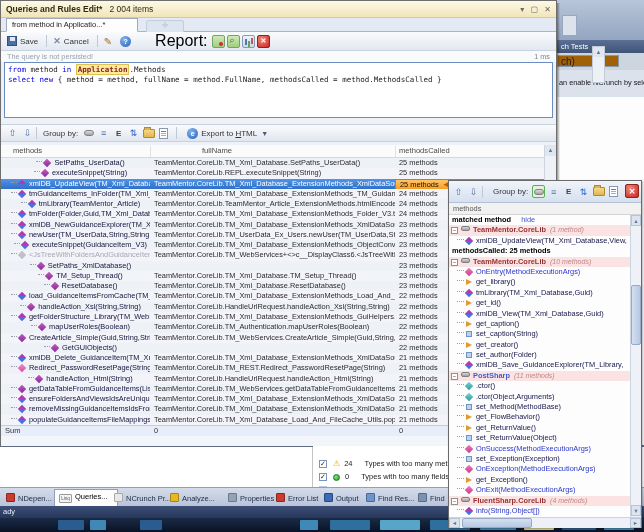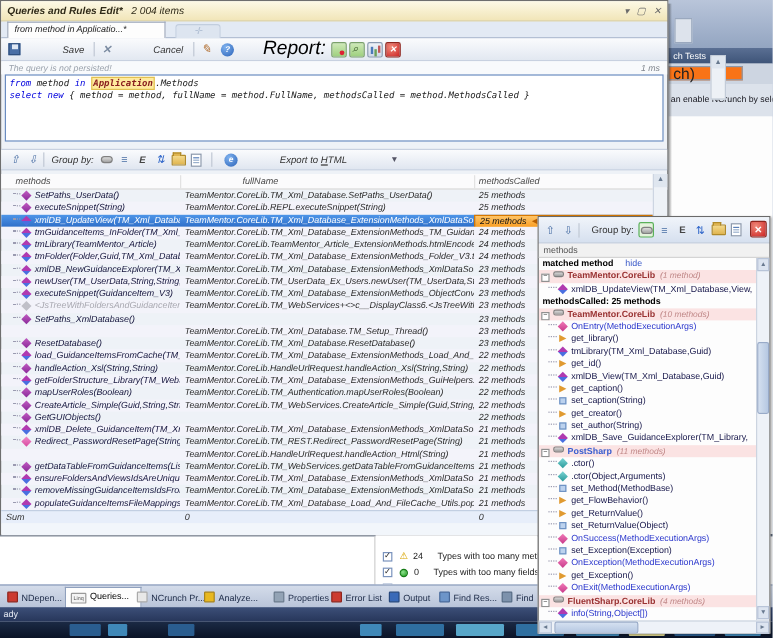--- a/index.html
+++ b/index.html
@@ -6,22 +6,22 @@
   #stage{position:relative;width:644px;height:532px;overflow:hidden;
          font-family:"Liberation Sans",sans-serif;background:#c7d2e4;}
   .abs{position:absolute;}
   
   #strip{left:557px;top:0;width:87px;height:532px;background:#e9edf3;}
   #strip-top{left:0;top:0;width:87px;height:40px;background:linear-gradient(#b9c5da,#93a5c1);}
   #strip-btn{left:5px;top:15px;width:13px;height:19px;background:#dde3ec;border:1px solid #9aa8be;}
   #nc-title{left:0;top:40px;width:87px;height:13px;background:linear-gradient(#5a6f93,#3e5478);
             color:#fff;font-size:7.5px;line-height:13px;padding-left:4px;box-sizing:border-box;}
   #nc-combo-row{left:0;top:53px;width:87px;height:17px;background:#cdd5e1;}
-  #nc-combo{left:0;top:2px;width:62px;height:12px;background:#f97316;border:1px solid #8a98ac;
-            font-size:13px;line-height:11px;padding-left:3px;box-sizing:border-box;color:#222;}
+  #nc-combo{left:0;top:2px;width:62px;height:12px;background:#a16207;border:1px solid #8a98ac;
+            font-size:10px;line-height:11px;padding-left:3px;box-sizing:border-box;color:#222;}
   #nc-note{left:0;top:70px;width:87px;height:27px;background:#dce2eb;color:#15151d;
            font-size:7.3px;line-height:26px;padding-left:2px;box-sizing:border-box;white-space:nowrap;overflow:hidden;}
   #nc-white{left:0;top:97px;width:87px;height:435px;background:#fdfdfd;}
   #nc-scroll{left:35px;top:46px;width:11px;height:35px;background:#edf1f6;border:1px solid #c2cbd8;}
   #nc-scroll .up{display:block;width:100%;height:10px;background:#dfe6ef;color:#68798f;font-size:6px;
                  text-align:center;line-height:10px;}
   
   #bwin{left:0;top:445px;width:644px;height:42px;background:#fff;border-top:2px solid #5f6b7d;box-sizing:border-box;}
   .cb{display:inline-block;width:8px;height:8px;border:1px solid #7a93bd;background:#fff;box-sizing:border-box;
       font-size:7px;line-height:6px;text-align:center;color:#2a2a2a;vertical-align:middle;}
@@ -45,37 +45,37 @@
   .ticn.properties{background:#93a3b5;border:1px solid #6a7a8c;box-sizing:border-box;}
   .ticn.output{background:#3a6ab8;border:1px solid #26487e;box-sizing:border-box;}
   .ticn.findres{background:#6d95c9;border:1px solid #46689a;box-sizing:border-box;}
   .ticn.find{background:#7d92ac;border:1px solid #56импort;border:1px solid #566b84;box-sizing:border-box;}
   
   #statusbar{left:0;top:506px;width:644px;height:12px;background:linear-gradient(#3c4f78,#27365a);
              color:#e8ecf5;font-size:7.5px;line-height:12px;padding-left:3px;box-sizing:border-box;}
   #taskbar{left:0;top:518px;width:644px;height:14px;background:linear-gradient(#1b2a45,#0a1326);}
   .seg{position:absolute;top:2px;height:10px;border-radius:1px;}
   
-  #mwin{left:0;top:0;width:557px;height:446px;background:#eef2f7;border:1px solid #6e6e6e;box-sizing:border-box;font-style:italic;}
+  #mwin{left:0;top:0;width:557px;height:446px;background:#eef2f7;border:1px solid #6e6e6e;box-sizing:border-box;}
   #mshadow{left:557px;top:3px;width:3px;height:443px;background:linear-gradient(90deg,rgba(20,20,20,.45),rgba(20,20,20,0));}
   #titlebar{left:0;top:0;width:555px;height:17px;background:linear-gradient(#fdf9e6,#f1e5b8);
             border-bottom:1px solid #d8c98e;box-sizing:border-box;font-size:8.5px;line-height:16px;color:#2f2a18;
             padding-left:5px;white-space:nowrap;}
   #titlebar b{font-weight:bold;}
   #titlebar .items{margin-left:7px;font-weight:normal;}
   #winbtns{right:3px;top:1px;font-size:8px;color:#6a6a6a;letter-spacing:2px;}
   #tabstrip{left:0;top:17px;width:555px;height:14px;background:#e3eaf4;border-bottom:1px solid #a8b6cc;box-sizing:border-box;}
   #qtab{left:5px;top:0;width:132px;height:14px;background:#fdfdfd;border:1px solid #a0aabc;border-bottom:1px solid #fdfdfd;
         box-sizing:border-box;font-size:7.5px;line-height:12px;padding-left:5px;color:#222;white-space:nowrap;}
   #ghost-tab{left:145px;top:2px;width:38px;height:12px;background:#dde5f0;border:1px solid #c2cede;
              border-bottom:none;border-radius:3px 3px 0 0;box-sizing:border-box;text-align:center;
              color:#b4c2d6;font-size:8px;line-height:10px;}
   #mtoolbar{left:0;top:31px;width:555px;height:19px;background:linear-gradient(#fafbfd,#e2e8f1);
             border-bottom:1px solid #c8d1e0;box-sizing:border-box;display:flex;align-items:center;padding-left:6px;}
-  .tbtn{display:flex;align-items:center;font-size:8px;color:#333;margin-right:8px;gap:32px;}
+  .tbtn{display:flex;align-items:center;font-size:8px;color:#333;margin-right:8px;}
   .tsep{width:1px;height:12px;background:#c0c8d4;margin:0 6px 0 0;}
   .savei{display:inline-block;width:10px;height:10px;background:#4a6fa5;border:1px solid #30507e;box-sizing:border-box;
          margin-right:3px;position:relative;}
   .savei:after{content:"";position:absolute;left:2px;top:0;width:5px;height:4px;background:#dfe8f4;}
   .canceli{color:#7a8aa0;font-weight:bold;font-size:9px;margin-right:3px;}
   .penci{color:#b06a2a;font-size:10px;margin-right:8px;}
   .helpi2{width:11px;height:11px;border-radius:50%;background:radial-gradient(circle at 35% 30%,#7fb2ef,#2a62b8);
           color:#fff;font-size:7px;line-height:11px;text-align:center;font-weight:bold;margin-right:10px;}
   .repi{width:13px;height:13px;border-radius:2px;margin-right:2px;box-sizing:border-box;border:1px solid #7aa06a;
         background:linear-gradient(#cfe9b8,#9ed07e);position:relative;}
@@ -114,21 +114,21 @@
   #grpbar .u{text-decoration:underline;}
   #grpbar .dd{margin-left:4px;color:#556;font-size:7px;}
   
   #thead{left:0;top:144px;width:555px;height:13px;background:#fbfbfc;border-bottom:1px solid #d8d8d8;
          box-sizing:border-box;font-size:7.6px;color:#4a4a4a;line-height:12px;}
   #thead span{position:absolute;top:0;}
   .colsep{position:absolute;top:145px;width:1px;height:11px;background:#e2e2e2;}
   #trows{left:0;top:157px;width:555px;height:267px;overflow:hidden;}
   .mrow{position:relative;height:10.27px;font-size:7.4px;line-height:10.27px;white-space:nowrap;color:#14143c;}
   .mrow.alt{background:#f3f3fa;}
-  .mrow .c1{position:absolute;left:0;top:0;width:149px;overflow:hidden;padding-left:10px;box-sizing:border-box;}
+  .mrow .c1{position:absolute;left:0;top:0;width:149px;overflow:hidden;padding-left:10px;box-sizing:border-box;text-align:center;}
   .mrow .c2{position:absolute;left:149px;top:0;width:245px;overflow:hidden;padding-left:4px;box-sizing:border-box;color:#2a2a2a;}
   .mrow .c3{position:absolute;left:394px;top:0;width:161px;overflow:hidden;padding-left:4px;box-sizing:border-box;color:#2a2a2a;}
   .mrow .dash{display:inline-block;width:6px;border-top:1px dotted #9a9ab0;vertical-align:3px;margin-right:2px;}
   .di{display:inline-block;width:6px;height:6px;transform:rotate(45deg);vertical-align:-1px;margin-right:4px;}
   .di.m{background:linear-gradient(135deg,#c05ac0,#8a2a9a);}
   .di.ext{background:linear-gradient(135deg,#b03ab0 55%,#4a6fe0 55%);}
   .di.pink{background:linear-gradient(135deg,#f08ac8,#d84aa0);}
   .di.gray{background:#c0c0c8;}
   .di.aspect{background:linear-gradient(135deg,#f07ab8,#c83a8a);}
   .di.ctor{background:linear-gradient(135deg,#7ad4d4,#2a9a9a);}
@@ -357,20 +357,21 @@
         <div class="mrow alt graytxt">
           <span class="c1"><span class="dash"></span><span class="di gray"></span><span>&lt;JsTreeWithFoldersAndGuidanceItem</span></span>
           <span class="c2">TeamMentor.CoreLib.TM_WebServices+&lt;&gt;c__DisplayClass6.&lt;JsTreeWithFol...</span>
           <span class="c3">23 methods</span>
         </div>
         <div class="mrow">
           <span class="c1"><span class="dash"></span><span class="di m"></span><span>SetPaths_XmlDatabase()</span></span>
           <span class="c3">23 methods</span>
         </div>
         <div class="mrow alt">
+          <span class="c1"><span class="dash"></span><span class="di m"></span><span>TM_Setup_Thread()</span></span>
           <span class="c2">TeamMentor.CoreLib.TM_Xml_Database.TM_Setup_Thread()</span>
           <span class="c3">23 methods</span>
         </div>
         <div class="mrow">
           <span class="c1"><span class="dash"></span><span class="di m"></span><span>ResetDatabase()</span></span>
           <span class="c2">TeamMentor.CoreLib.TM_Xml_Database.ResetDatabase()</span>
           <span class="c3">23 methods</span>
         </div>
         <div class="mrow alt">
           <span class="c1"><span class="dash"></span><span class="di ext"></span><span>load_GuidanceItemsFromCache(TM_X</span></span>
@@ -405,20 +406,21 @@
           <span class="c1"><span class="dash"></span><span class="di ext"></span><span>xmlDB_Delete_GuidanceItem(TM_Xml</span></span>
           <span class="c2">TeamMentor.CoreLib.TM_Xml_Database_ExtensionMethods_XmlDataSources_...</span>
           <span class="c3">21 methods</span>
         </div>
         <div class="mrow">
           <span class="c1"><span class="dash"></span><span class="di pink"></span><span>Redirect_PasswordResetPage(String)</span></span>
           <span class="c2">TeamMentor.CoreLib.TM_REST.Redirect_PasswordResetPage(String)</span>
           <span class="c3">21 methods</span>
         </div>
         <div class="mrow alt">
+          <span class="c1"><span class="dash"></span><span class="di m"></span><span>handleAction_Html(String)</span></span>
           <span class="c2">TeamMentor.CoreLib.HandleUrlRequest.handleAction_Html(String)</span>
           <span class="c3">21 methods</span>
         </div>
         <div class="mrow">
           <span class="c1"><span class="dash"></span><span class="di m"></span><span>getDataTableFromGuidanceItems(List</span></span>
           <span class="c2">TeamMentor.CoreLib.TM_WebServices.getDataTableFromGuidanceItems(List...</span>
           <span class="c3">21 methods</span>
         </div>
         <div class="mrow alt">
           <span class="c1"><span class="dash"></span><span class="di ext"></span><span>ensureFoldersAndViewsIdsAreUnique(</span></span>
@@ -475,21 +477,21 @@
         <div class="prow lab">methodsCalled: 25 methods</div>
         <div class="prow group"><span class="pexp">−</span><span class="cap2"></span><span class="gname maroon">TeamMentor.CoreLib</span><span class="gcnt">(10 methods)</span></div>
         <div class="prow"><span class="dash"></span><span class="di aspect"></span><span class="txt blue">OnEntry(MethodExecutionArgs)</span></div>
         <div class="prow"><span class="dash"></span><span class="gi"></span><span class="txt dark">get_library()</span></div>
         <div class="prow"><span class="dash"></span><span class="di ext"></span><span class="txt dark">tmLibrary(TM_Xml_Database,Guid)</span></div>
         <div class="prow"><span class="dash"></span><span class="gi"></span><span class="txt dark">get_id()</span></div>
         <div class="prow"><span class="dash"></span><span class="di ext"></span><span class="txt dark">xmlDB_View(TM_Xml_Database,Guid)</span></div>
         <div class="prow"><span class="dash"></span><span class="gi"></span><span class="txt dark">get_caption()</span></div>
         <div class="prow"><span class="dash"></span><span class="si"></span><span class="txt dark">set_caption(String)</span></div>
         <div class="prow"><span class="dash"></span><span class="gi"></span><span class="txt dark">get_creator()</span></div>
-        <div class="prow"><span class="dash"></span><span class="si"></span><span class="txt dark">set_author(String)</span></div>
+        <div class="prow"><span class="dash"></span><span class="si"></span><span class="txt dark">set_author(Folder)</span></div>
         <div class="prow"><span class="dash"></span><span class="di ext"></span><span class="txt dark">xmlDB_Save_GuidanceExplorer(TM_Library,</span></div>
         <div class="prow group"><span class="pexp">−</span><span class="cap2"></span><span class="gname blue">PostSharp</span><span class="gcnt">(11 methods)</span></div>
         <div class="prow"><span class="dash"></span><span class="di ctor"></span><span class="txt dark">.ctor()</span></div>
         <div class="prow"><span class="dash"></span><span class="di ctor"></span><span class="txt dark">.ctor(Object,Arguments)</span></div>
         <div class="prow"><span class="dash"></span><span class="si"></span><span class="txt dark">set_Method(MethodBase)</span></div>
         <div class="prow"><span class="dash"></span><span class="gi"></span><span class="txt dark">get_FlowBehavior()</span></div>
         <div class="prow"><span class="dash"></span><span class="gi"></span><span class="txt dark">get_ReturnValue()</span></div>
         <div class="prow"><span class="dash"></span><span class="si"></span><span class="txt dark">set_ReturnValue(Object)</span></div>
         <div class="prow"><span class="dash"></span><span class="di aspect"></span><span class="txt blue">OnSuccess(MethodExecutionArgs)</span></div>
         <div class="prow"><span class="dash"></span><span class="si"></span><span class="txt dark">set_Exception(Exception)</span></div>

